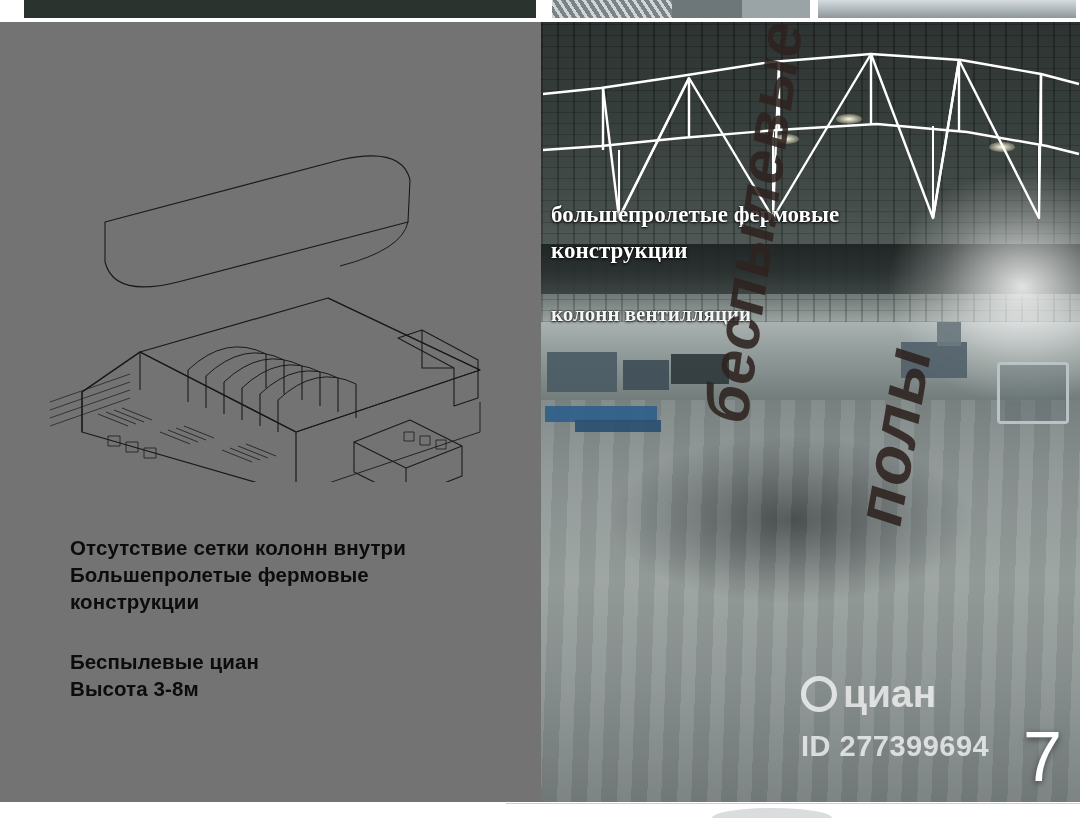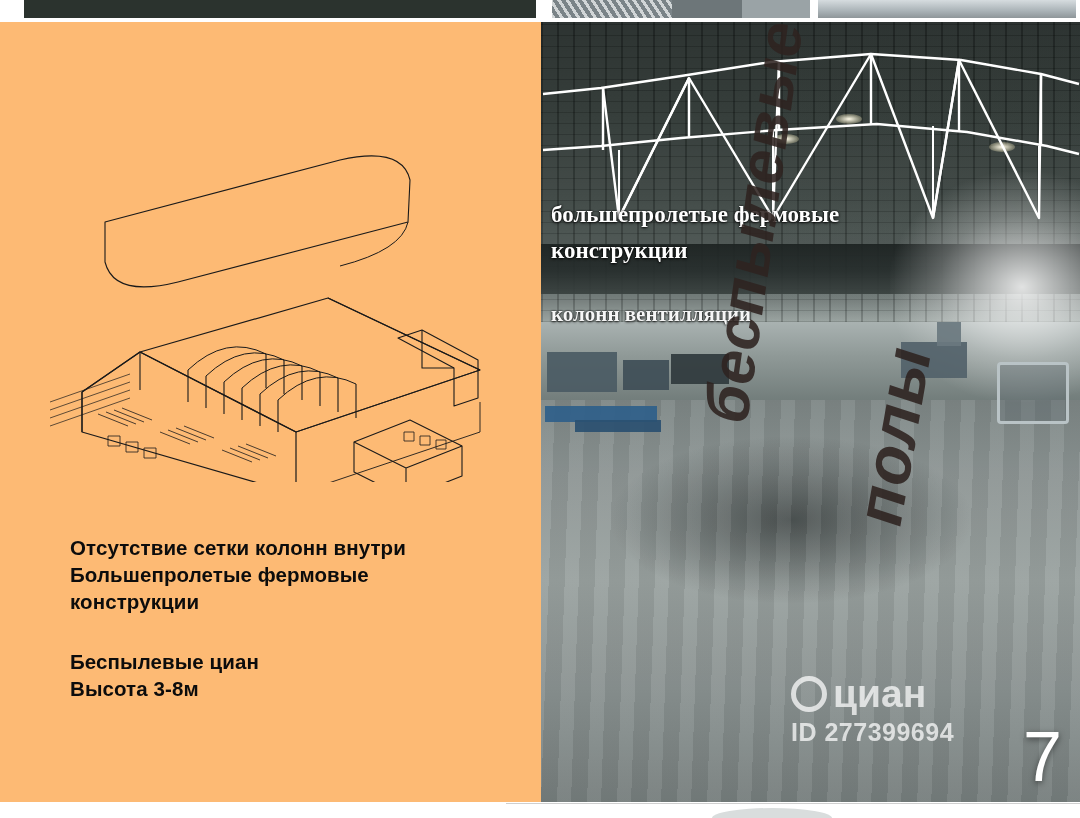--- a/index.html
+++ b/index.html
@@ -61,21 +61,21 @@
     left: 0; top: 22px;
     width: 1080px; height: 780px;
     background: #ffffff;
   }
 
   
   .left-pane {
     position: absolute;
     left: 0; top: 0;
     width: 578px; height: 780px;
-    background: #fdba74;
+    background: #737373;
   }
 
   
   .drawing {
     position: absolute;
     left: 10px; top: 80px;
     width: 520px; height: 380px;
   }
 
   
@@ -198,34 +198,34 @@
   .fw-2 {
     left: 300px; top: 490px;
     font-size: 66px;
     transform: rotate(-80deg) skewX(-8deg);
     transform-origin: left top;
   }
 
   
   .wm {
     position: absolute;
-    left: 250px; top: 650px;
+    left: 260px; top: 650px;
     color: rgba(255,255,255,.72);
     font-family: "Liberation Sans", sans-serif;
     font-weight: bold;
   }
   .wm-logo { font-size: 39px; letter-spacing: 0; display:flex; align-items:center; }
   .wm-ring {
     display:inline-block;
     width: 26px; height: 26px;
     border: 5px solid rgba(255,255,255,.72);
     border-radius: 50%;
     margin-right: 6px;
   }
-  .wm-id { font-size: 25px; margin-top: 2px; letter-spacing: .5px; }
+  .wm-id { font-size: 29px; margin-top: 14px; letter-spacing: .5px; }
 
   
   .page-num {
     position: absolute;
     right: 18px; bottom: 10px;
     color: #ffffff;
     font-size: 70px;
     font-family: "Liberation Sans", sans-serif;
     line-height: 1;
     text-shadow: 0 2px 6px rgba(0,0,0,.5);

